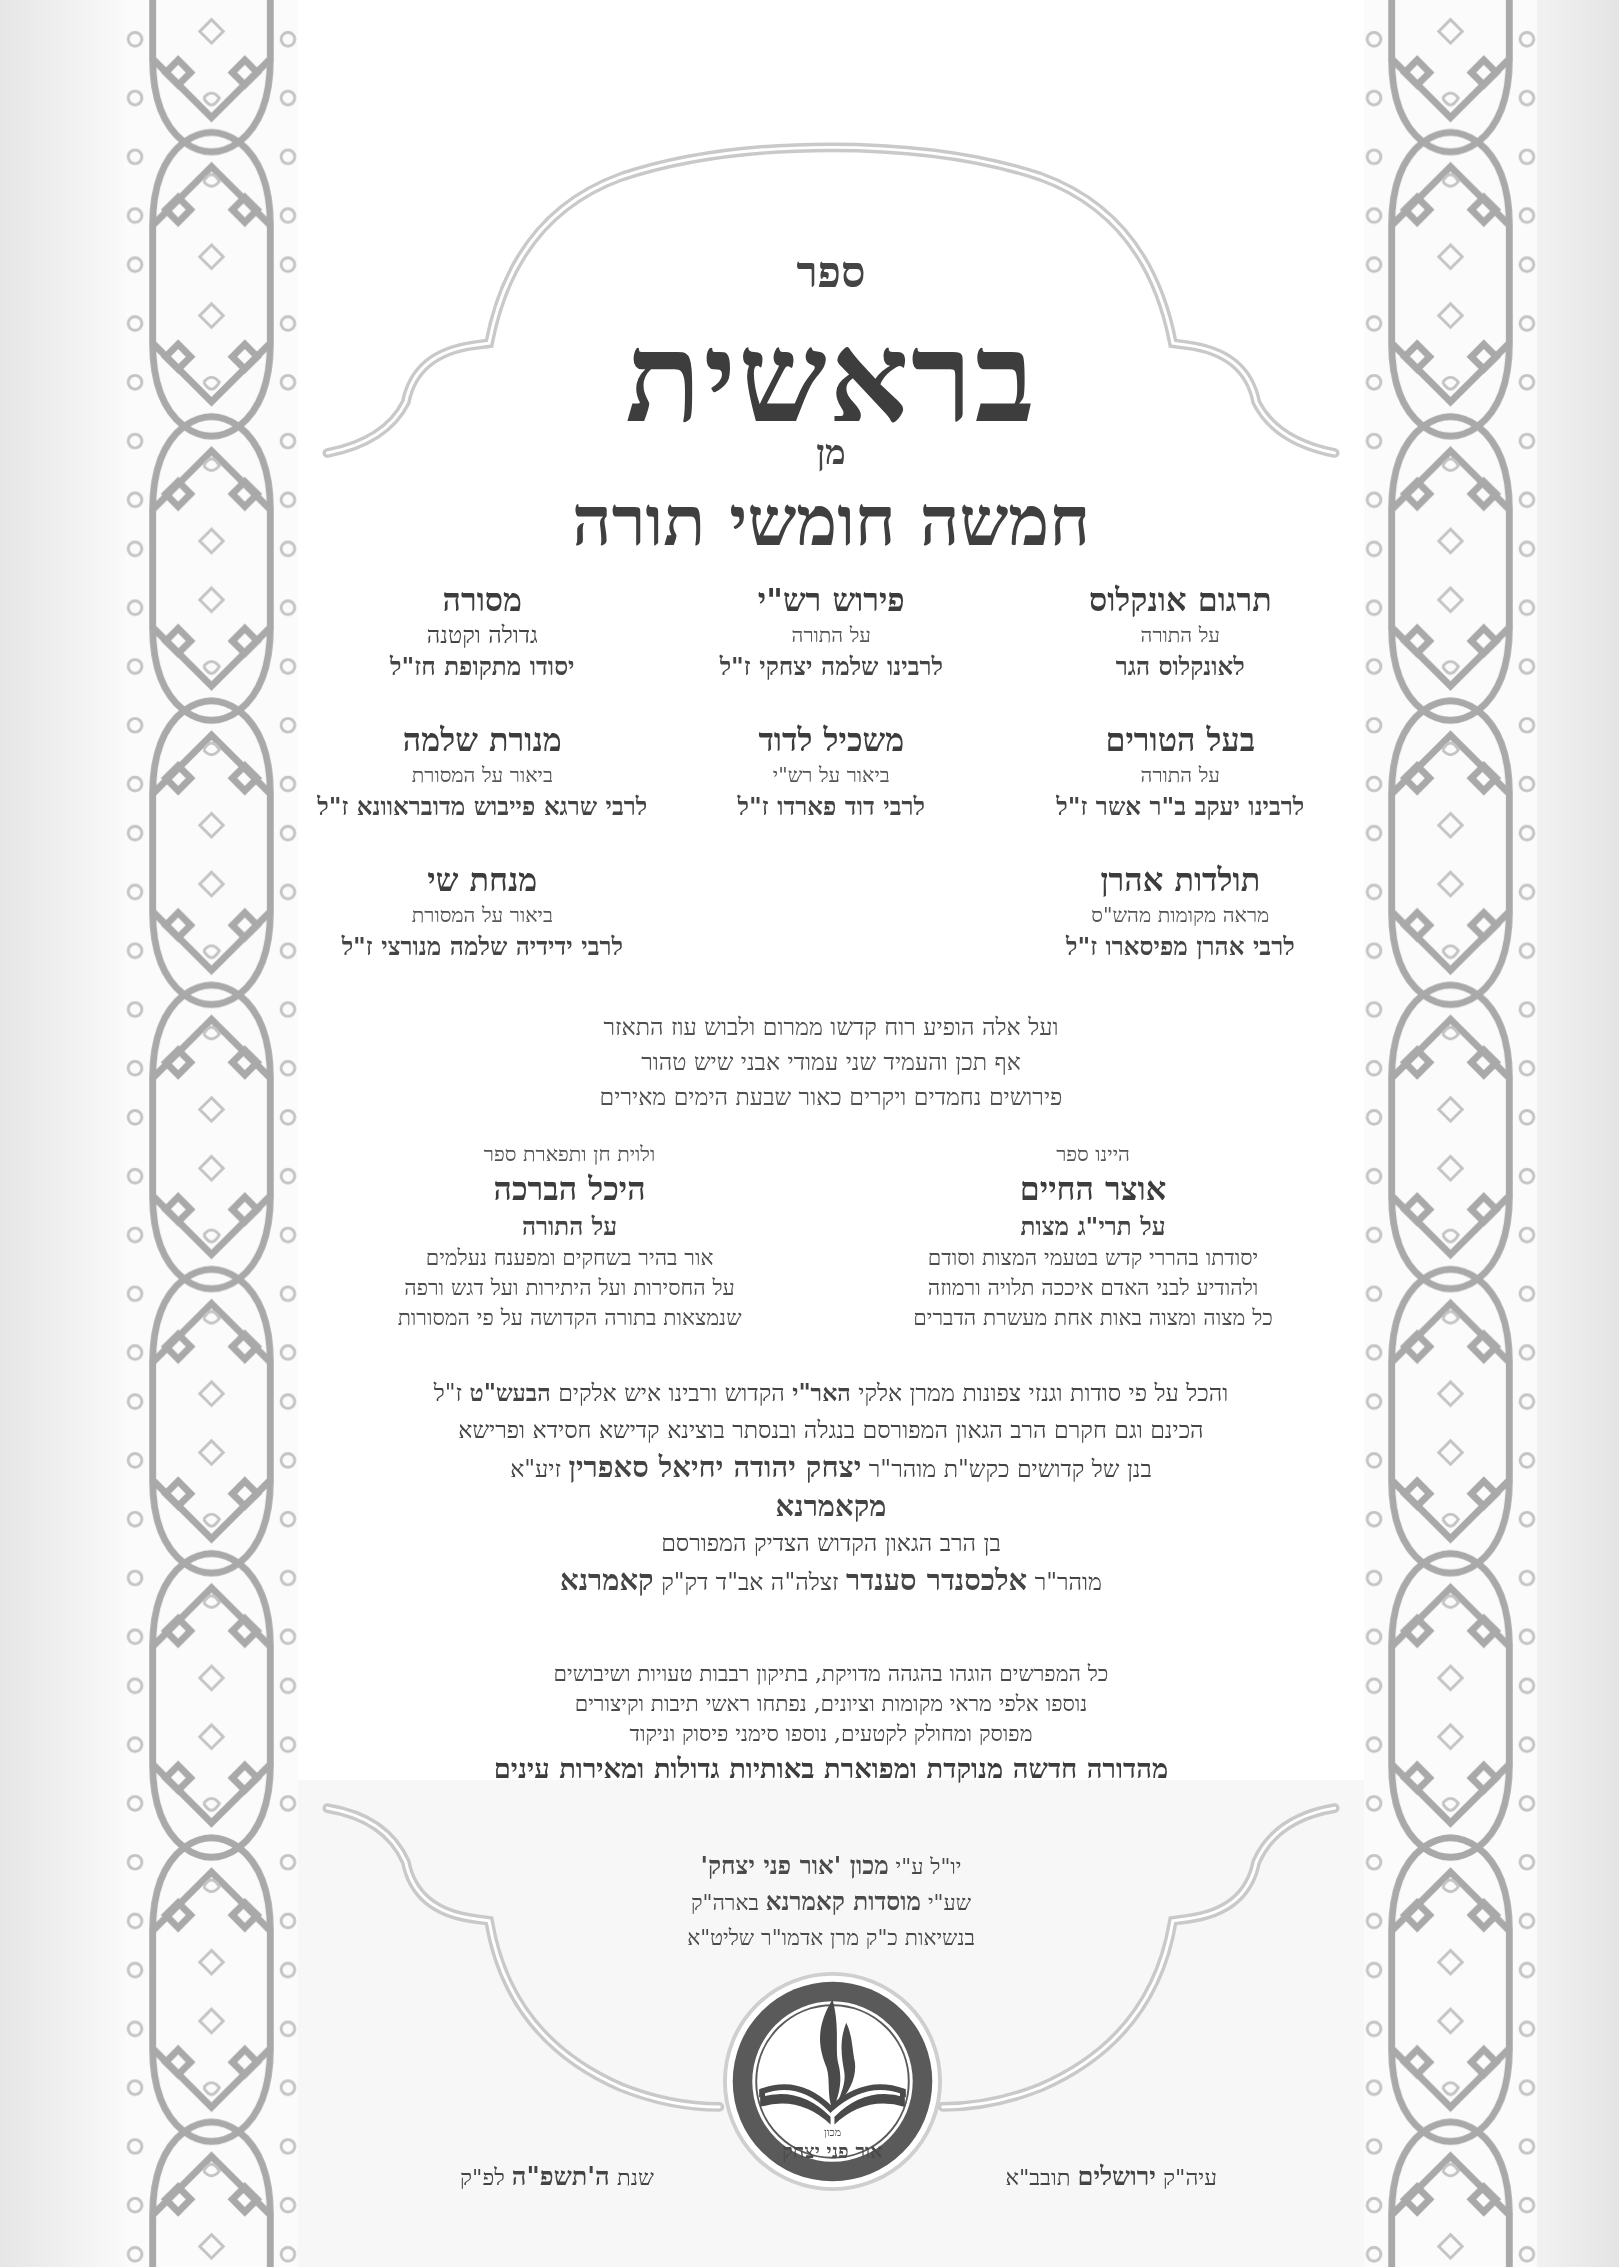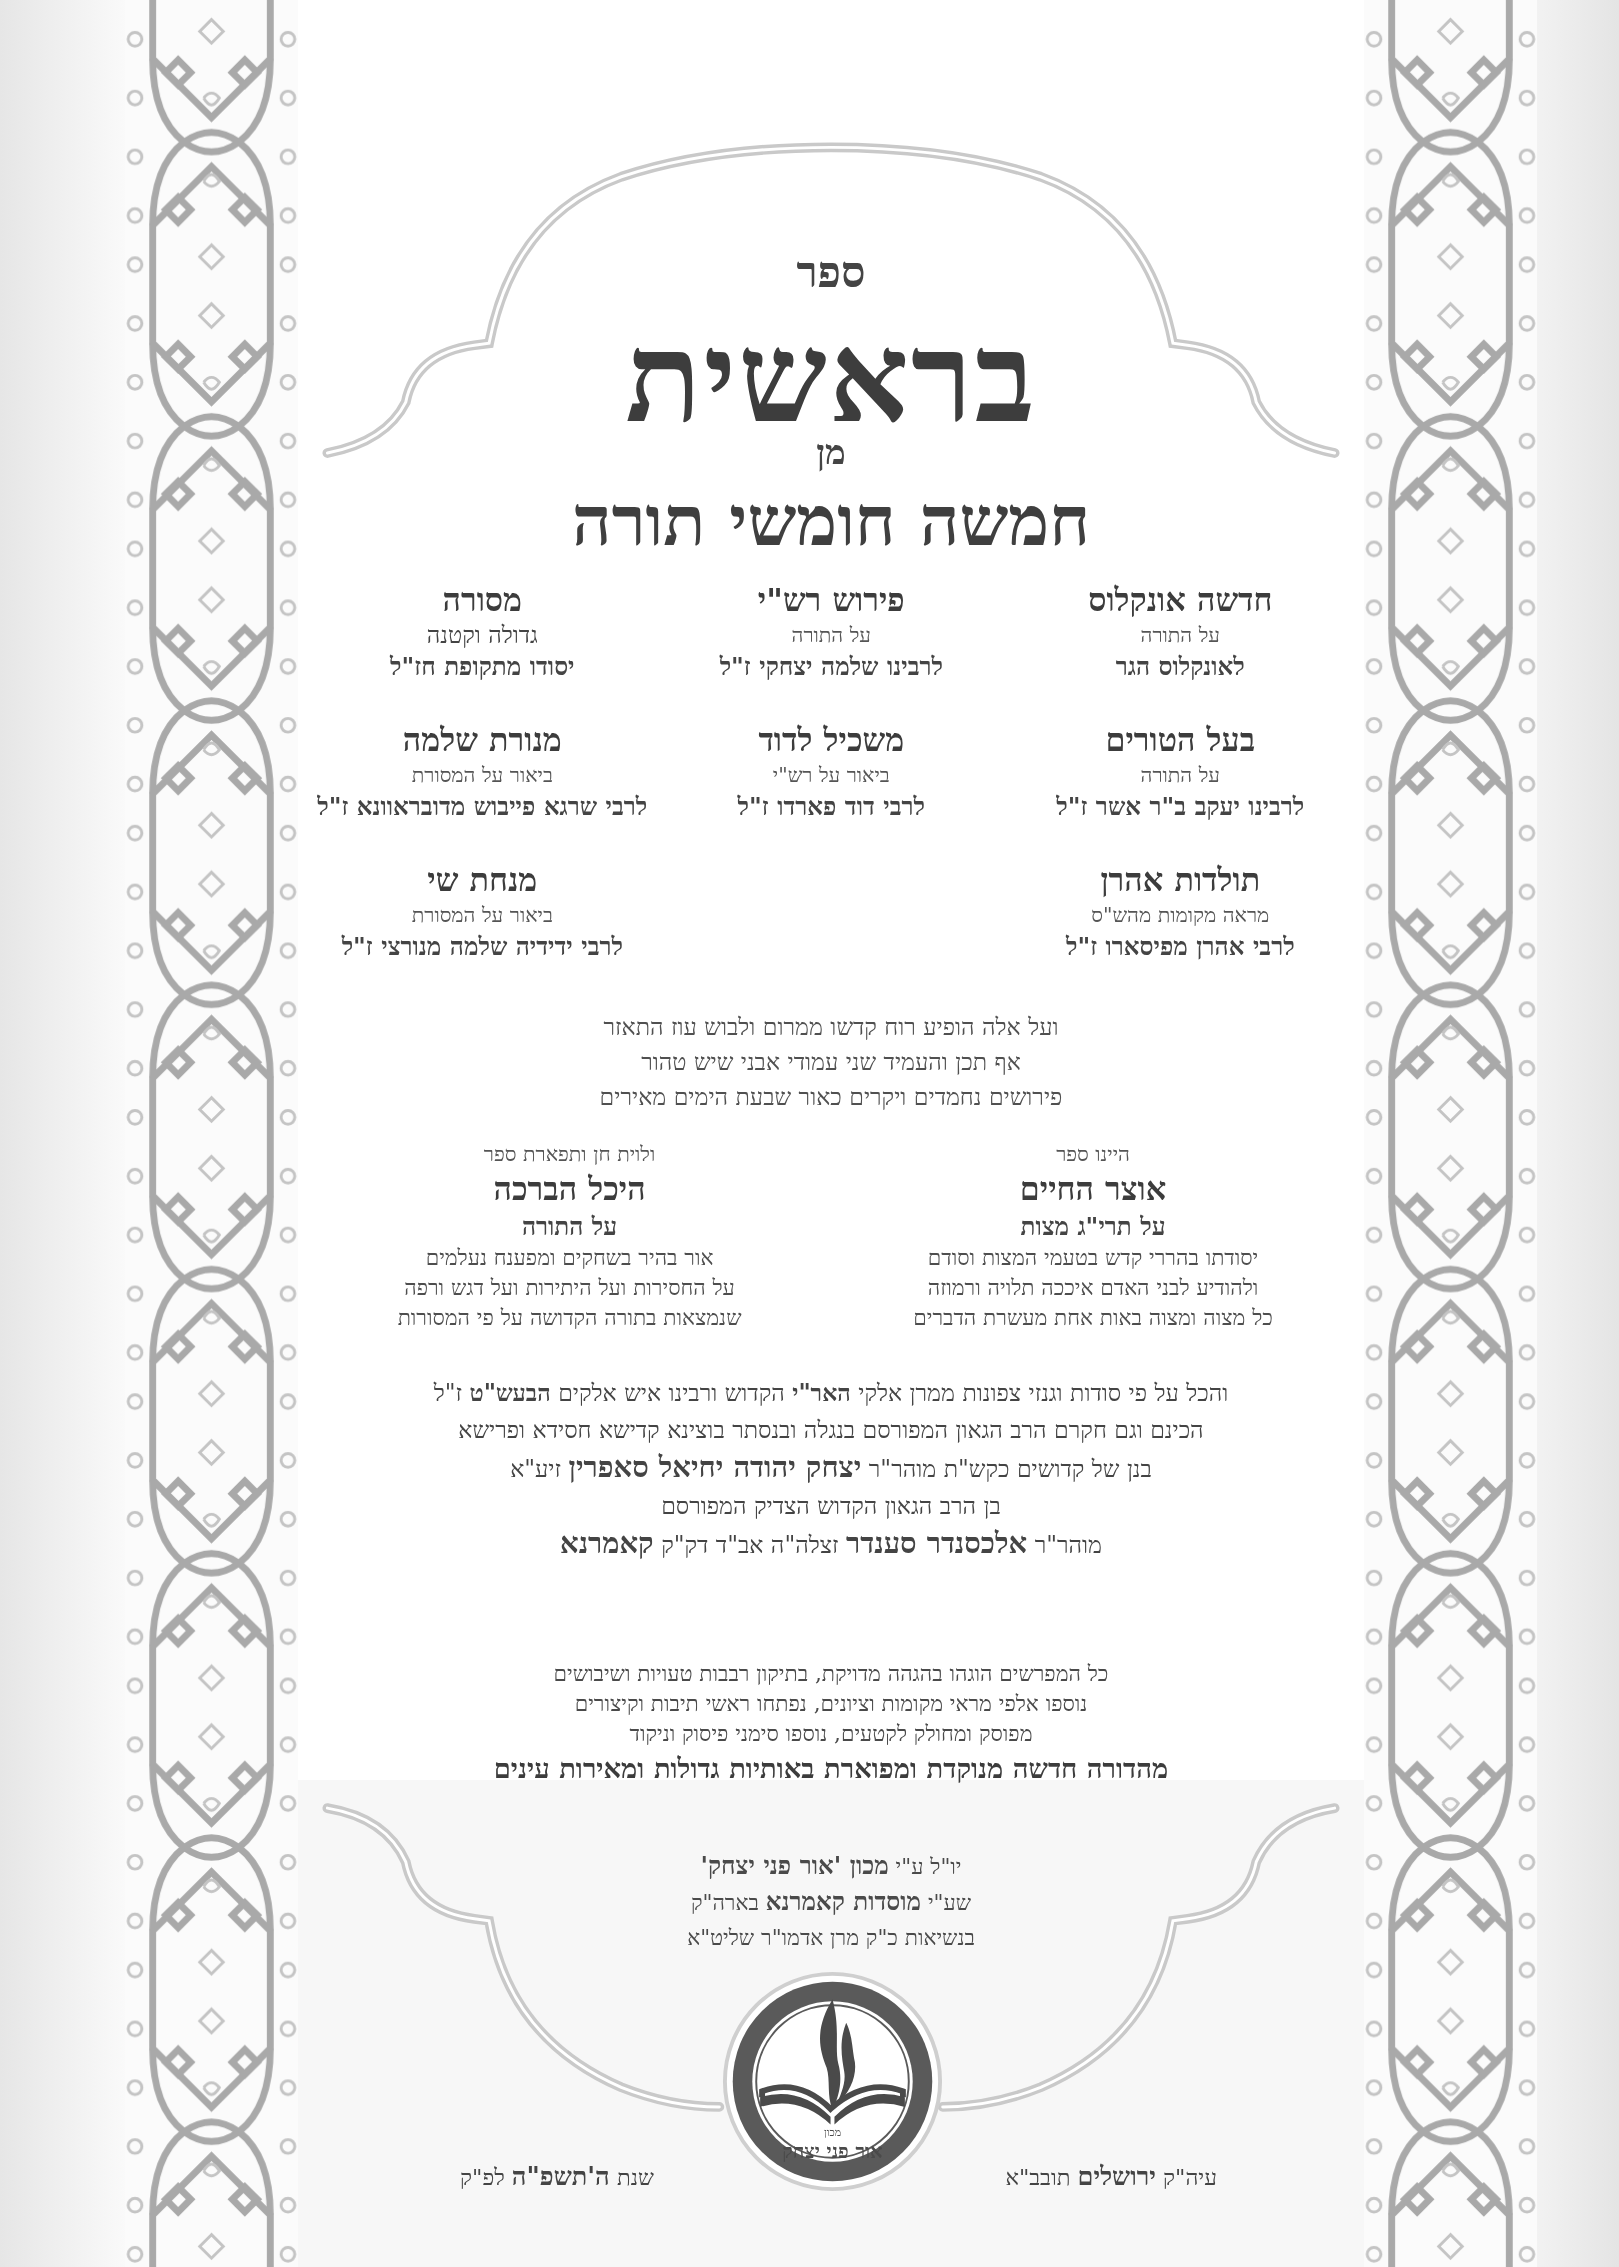--- a/index.html
+++ b/index.html
@@ -127,21 +127,21 @@
     </g>
   </svg>
 
   <div class="abs rtl t-sefer">ספר</div>
   <div class="abs rtl t-main">בראשית</div>
   <div class="abs rtl t-min">מן</div>
   <div class="abs rtl t-sub">חמשה חומשי תורה</div>
 
   <div class="grid">
     <div class="work">
-      <div class="name">חדשה אונקלוס</div>
+      <div class="name">תרגום אונקלוס</div>
       <div class="desc">על התורה</div>
       <div class="author">לאונקלוס הגר</div>
     </div>
     <div class="work">
       <div class="name">פירוש רש"י</div>
       <div class="desc">על התורה</div>
       <div class="author">לרבינו שלמה יצחקי ז"ל</div>
     </div>
     <div class="work">
       <div class="name">מסורה</div>
@@ -198,20 +198,21 @@
       <div class="line">אור בהיר בשחקים ומפענח נעלמים</div>
       <div class="line">על החסירות ועל היתירות ועל דגש ורפה</div>
       <div class="line">שנמצאות בתורה הקדושה על פי המסורות</div>
     </div>
   </div>
 
   <div class="abs rtl lineage">
     <div><span>והכל על פי סודות וגנזי צפונות ממרן אלקי </span><span class="bold">האר"י</span><span> הקדוש ורבינו איש אלקים </span><span class="bold">הבעש"ט</span><span> ז"ל</span></div>
     <div>הכינם וגם חקרם הרב הגאון המפורסם בנגלה ובנסתר בוצינא קדישא חסידא ופרישא</div>
     <div><span>בנן של קדושים כקש"ת מוהר"ר </span><span class="big">יצחק יהודה יחיאל סאפרין</span><span> זיע"א</span></div>
+    <div class="big">מקאמרנא</div>
     <div>בן הרב הגאון הקדוש הצדיק המפורסם</div>
     <div><span>מוהר"ר </span><span class="big">אלכסנדר סענדר</span><span> זצלה"ה אב"ד דק"ק </span><span class="big">קאמרנא</span></div>
   </div>
 
   <div class="abs rtl edit">
     <div>כל המפרשים הוגהו בהגהה מדויקת, בתיקון רבבות טעויות ושיבושים</div>
     <div>נוספו אלפי מראי מקומות וציונים, נפתחו ראשי תיבות וקיצורים</div>
     <div>מפוסק ומחולק לקטעים, נוספו סימני פיסוק וניקוד</div>
     <div class="strong">מהדורה חדשה מנוקדת ומפוארת באותיות גדולות ומאירות עינים</div>
   </div>

